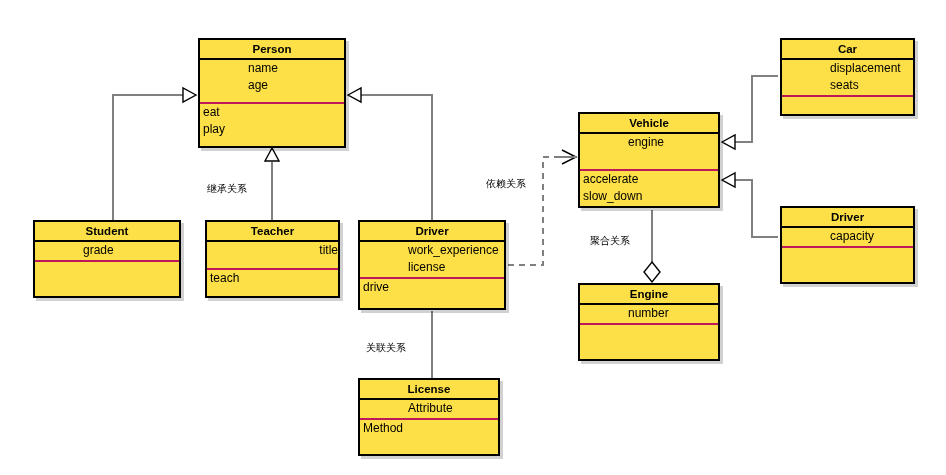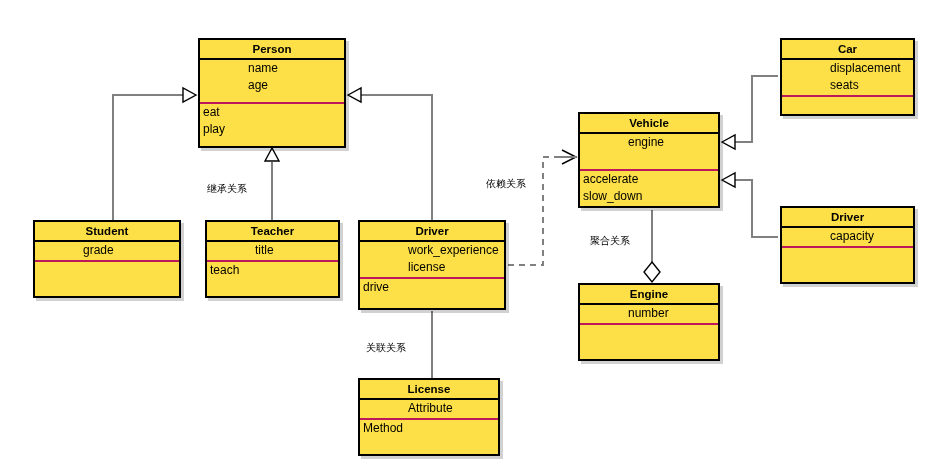--- a/index.html
+++ b/index.html
@@ -130,21 +130,21 @@
 
   <div class="uml-class" style="left:33px; top:220px; width:148px; height:78px;">
     <div class="uml-title">Student</div>
     <div class="uml-section uml-attrs" style="height:20px;">
       <div class="uml-line">grade</div>
     </div>
   </div>
 
   <div class="uml-class" style="left:205px; top:220px; width:135px; height:78px;">
     <div class="uml-title">Teacher</div>
-    <div class="uml-section uml-attrs" style="height:20px;">
+    <div class="uml-section uml-attrs" style="height:28px;text-align:right;">
       <div class="uml-line">title</div>
     </div>
     <div class="uml-section" style="height:38px;">
       <div class="uml-line">teach</div>
     </div>
   </div>
 
   <div class="uml-class" style="left:358px; top:220px; width:148px; height:90px;">
     <div class="uml-title">Driver</div>
     <div class="uml-section uml-attrs" style="height:37px;">

